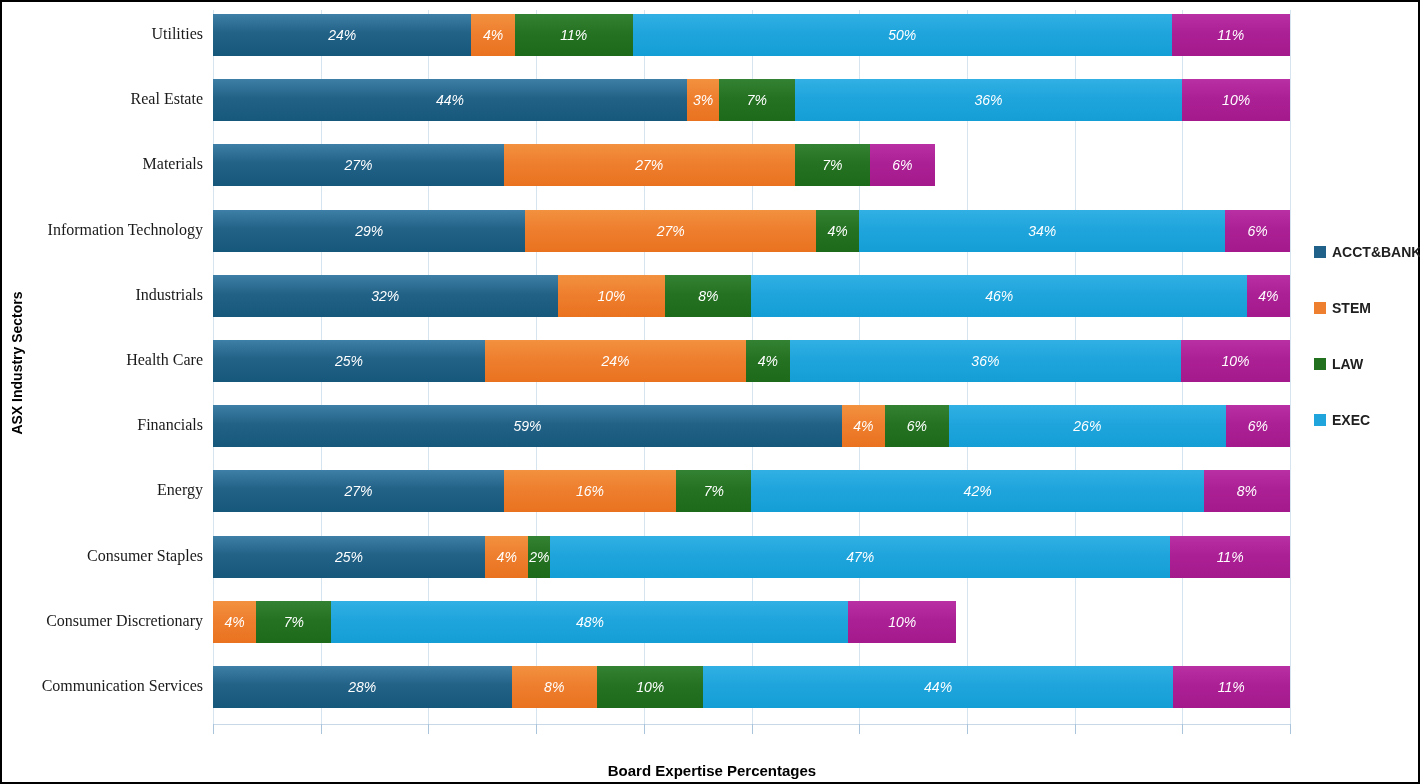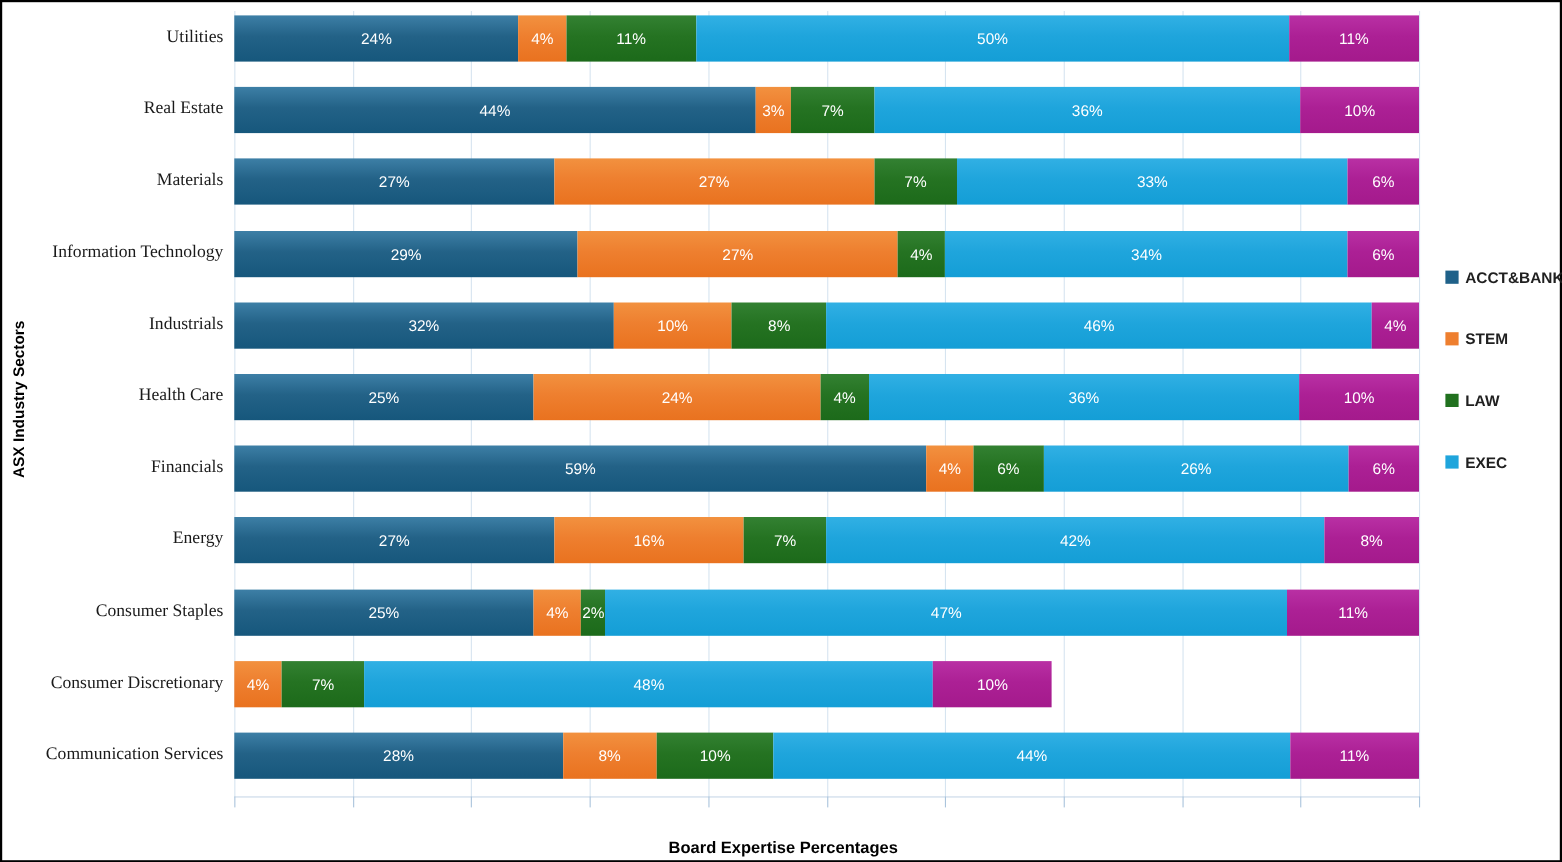--- a/index.html
+++ b/index.html
@@ -108,20 +108,21 @@
     height: 42px;
     display: flex;
   }
   .segment {
     position: relative;
     height: 100%;
     display: flex;
     align-items: center;
     justify-content: center;
     overflow: hidden;
+    font-style: italic;
   }
   .segment-label {
     font-family: "Liberation Sans", sans-serif;
     font-size: 14px;
     color: #ffffff;
     white-space: nowrap;
     line-height: 1;
   }
   .seg-acct  { background: linear-gradient(to bottom, #3d7fa6 0%, #236287 45%, #16577c 100%); }
   .seg-stem  { background: linear-gradient(to bottom, #f2913f 0%, #ee7f2f 45%, #e9721f 100%); }
@@ -241,23 +242,20 @@
         </div>
         <div class="bar-row" style="top: 134.4px;">
           <div class="segment seg-acct" style="width: 27%;">
             <span class="segment-label">27%</span>
           </div>
           <div class="segment seg-stem" style="width: 27%;">
             <span class="segment-label">27%</span>
           </div>
           <div class="segment seg-law" style="width: 7%;">
             <span class="segment-label">7%</span>
-          </div>
-          <div class="segment seg-exec" style="width: 33%;">
-            <span class="segment-label">33%</span>
           </div>
           <div class="segment seg-other" style="width: 6%;">
             <span class="segment-label">6%</span>
           </div>
         </div>
         <div class="bar-row" style="top: 199.6px;">
           <div class="segment seg-acct" style="width: 29%;">
             <span class="segment-label">29%</span>
           </div>
           <div class="segment seg-stem" style="width: 27%;">

